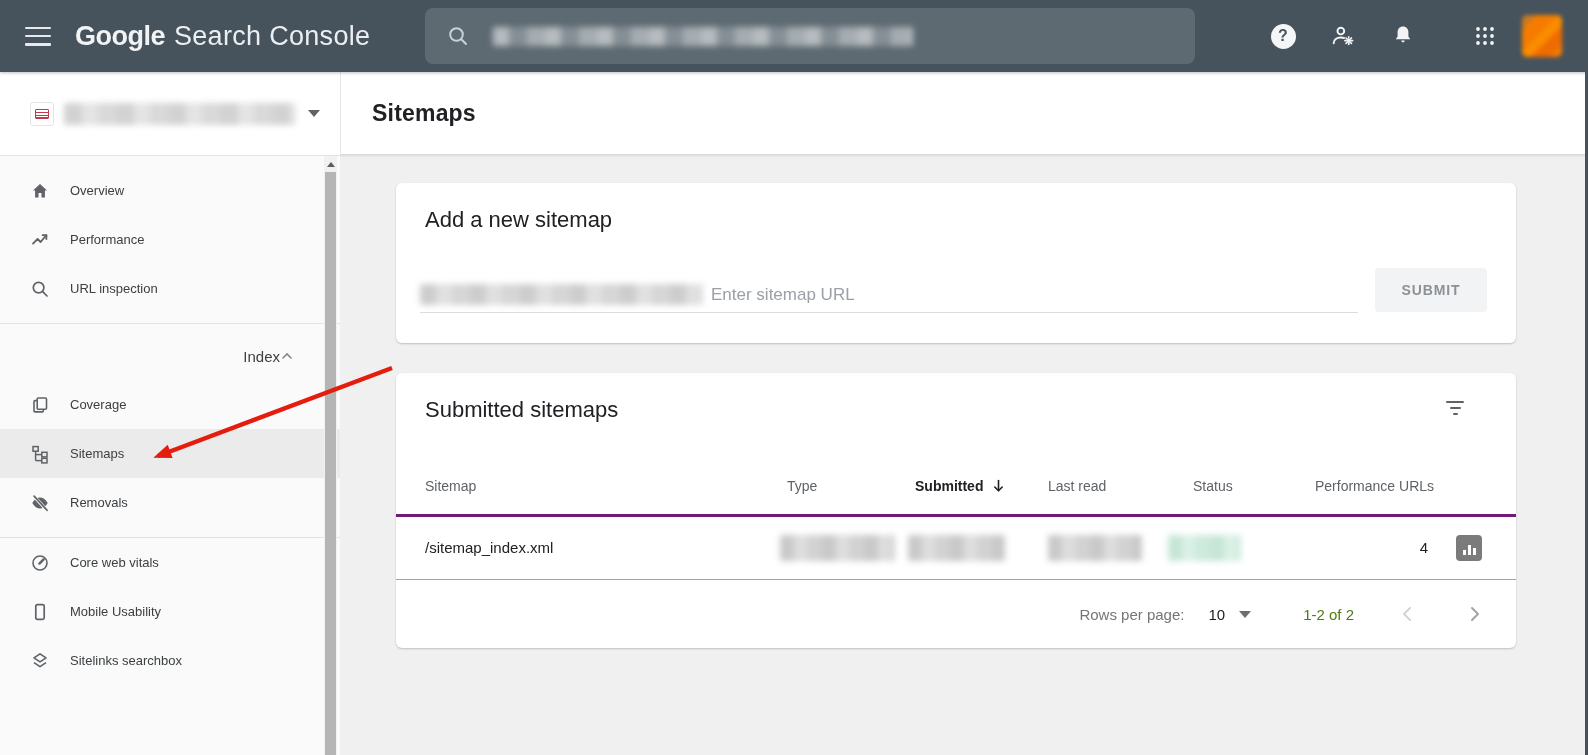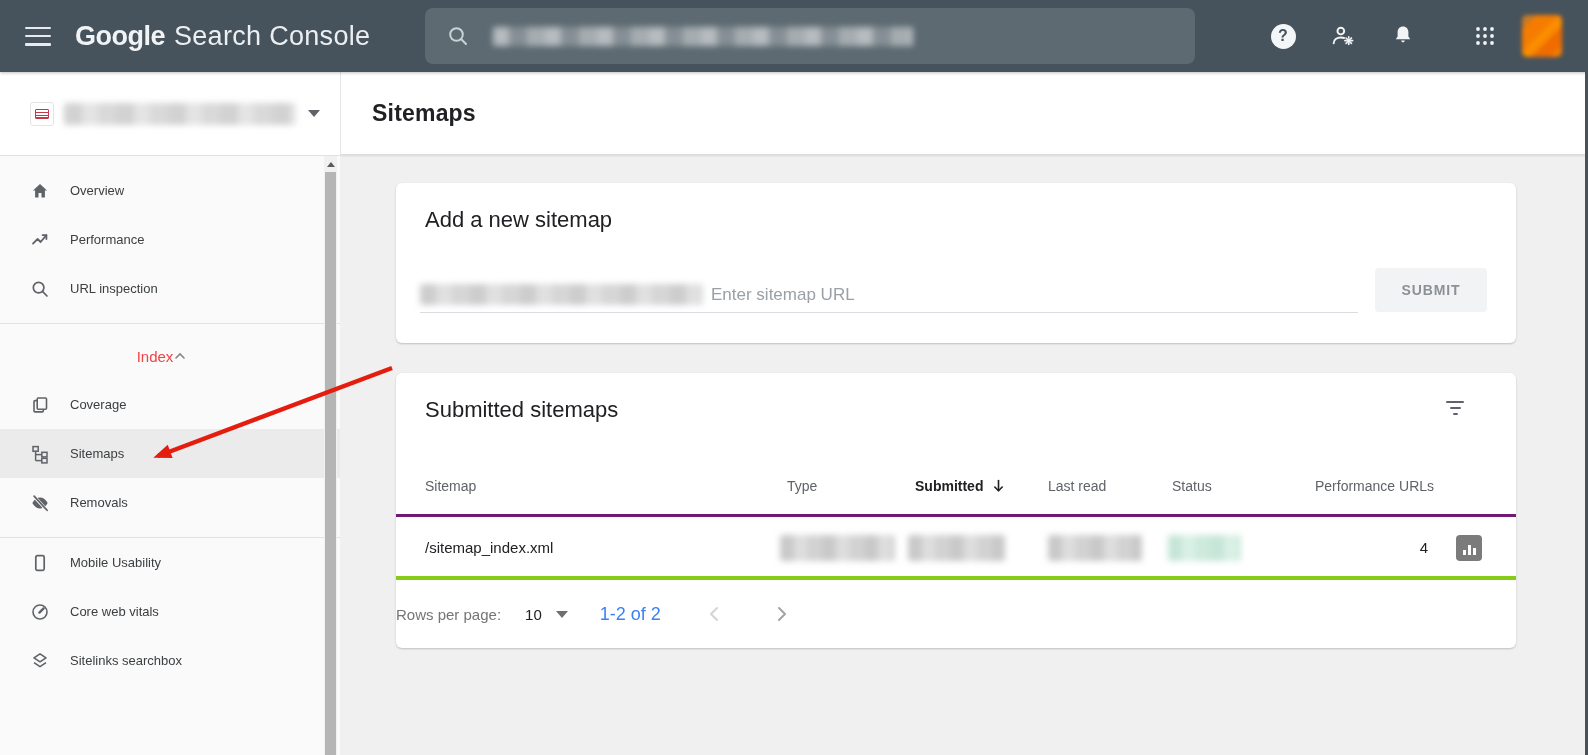--- a/index.html
+++ b/index.html
@@ -34,21 +34,21 @@
   .favglyph { width:14px; height:10px; border:1.5px solid #c2394b; border-radius:1px;
      background:repeating-linear-gradient(180deg, #fff 0 1.5px, #c2394b 1.5px 3px); }
   .prop-redact { margin-left:10px; width:232px; height:22px; border-radius:2px;
      background:repeating-linear-gradient(90deg,#d2d2d2 0 18px,#e4e4e4 18px 34px,#d9d9d9 34px 52px); filter:blur(3px); }
   .caret-down { width:0; height:0; margin-left:12px; border-left:6px solid transparent; border-right:6px solid transparent; border-top:7px solid #5f6368; }
   .nav { position:absolute; top:83px; left:0; right:0; bottom:0; border-top:1px solid #e2e2e2; overflow:hidden; }
   .nitem { height:49px; display:flex; align-items:center; padding-left:30px; cursor:pointer; color:#3c4043; font-size:13px; }
   .nitem .nicon { width:20px; height:20px; margin-right:20px; flex:none; display:flex; align-items:center; justify-content:center; }
   .nitem.sel { background:#ebebeb; }
   .ndiv { border-top:1px solid #e2e2e2; margin-top:10px; }
-  .nsec { height:48px; margin-top:8px; display:flex; align-items:center; justify-content:center; padding:0 46px 0 30px; color:#ef4444; font-size:15px; cursor:pointer; }
+  .nsec { height:48px; margin-top:8px; display:flex; align-items:center; justify-content:flex-end; padding:0 46px 0 30px; color:#404040; font-size:15px; cursor:pointer; }
   .pad-top { height:10px; }
 
   
   .sbar { position:absolute; top:84px; right:3px; width:13px; bottom:0; background:#f1f1f1; z-index:12; cursor:pointer; }
   .sbar-up { height:16px; display:flex; align-items:center; justify-content:center; }
   .sbar-up:before { content:""; border-left:4px solid transparent; border-right:4px solid transparent; border-bottom:5px solid #5c5c5c; }
   .sbar-thumb { position:absolute; top:16px; left:1px; right:1px; bottom:0; background:#b5b5b5; }
 
   
   .main { position:absolute; top:72px; left:340px; right:0; bottom:0; background:#f0f0f0; }
@@ -68,37 +68,37 @@
   .urlinput::placeholder { color:#9aa0a6; }
   .submit { position:absolute; right:29px; top:85px; width:112px; height:44px; background:#f1f3f4; border:none; border-radius:4px; color:#8c9196; font-size:14px; font-weight:700; letter-spacing:.9px; cursor:pointer; font-family:"Liberation Sans",sans-serif; }
 
   .filterbtn { position:absolute; right:48px; top:24px; width:26px; height:22px; cursor:pointer; display:flex; flex-direction:column; align-items:center; justify-content:center; gap:3.5px; }
   .filterbtn i { display:block; height:2.2px; background:#5f6368; border-radius:1px; }
   .filterbtn i:nth-child(1){ width:18px; } .filterbtn i:nth-child(2){ width:11px; } .filterbtn i:nth-child(3){ width:5px; }
 
   .thead { position:absolute; left:0; top:86px; right:0; height:58px; border-bottom:3px solid #701a75; }
   .th { position:absolute; top:19px; font-size:14px; color:#5f6368; white-space:nowrap; }
   .th.sorted { color:#202124; font-weight:700; display:flex; align-items:center; gap:9px; }
-  .trow { position:absolute; left:0; top:144px; right:0; height:63px; border-bottom:4px solid #84cc16;padding-left:20px; }
+  .trow { position:absolute; left:0; top:144px; right:0; height:63px; border-bottom:1px solid #84cc16;padding-left:20px; }
   .td-sitemap { position:absolute; left:29px; top:22px; font-size:15px; color:#202124; }
   .cell-redact { position:absolute; top:18px; height:26px; border-radius:2px;
      background:repeating-linear-gradient(90deg,#c9c9c9 0 14px,#dedede 14px 27px,#d2d2d2 27px 42px); filter:blur(3px); }
   .cr-type { left:384px; width:115px; } .cr-sub { left:512px; width:97px; } .cr-last { left:652px; width:94px; }
   .cr-status { left:772px; width:73px;
      background:repeating-linear-gradient(90deg,#c6e6d7 0 14px,#daf0e6 14px 27px,#cdeadd 27px 42px); }
   .td-count { position:absolute; left:919px; width:113px; top:22px; text-align:right; font-size:15px; color:#202124; }
   .chartbtn { position:absolute; left:1060px; top:18px; width:26px; height:26px; background:#7b7b7b; border:none; border-radius:4px; cursor:pointer; display:flex; align-items:flex-end; justify-content:center; gap:2px; padding-bottom:6px; }
   .chartbtn i { display:block; width:3px; background:#fff; }
   .chartbtn i:nth-child(1){height:5px;} .chartbtn i:nth-child(2){height:10px;} .chartbtn i:nth-child(3){height:7px;}
 
-  .tfoot { position:absolute; left:0; right:0; top:207px; height:68px; display:flex; align-items:center; padding-right:30px; }
+  .tfoot { position:absolute; left:0; right:0; top:207px; height:68px; display:flex; align-items:center; justify-content:flex-end; padding-right:30px; }
   .rp-label { font-size:15px; color:#757575; }
   .rp-val { margin-left:24px; font-size:15px; color:#202124; display:flex; align-items:center; cursor:pointer; }
   .rp-caret { width:0; height:0; margin-left:14px; border-left:6px solid transparent; border-right:6px solid transparent; border-top:7px solid #6e6e6e; }
-  .range { margin-left:32px; font-size:18px; color:#3b82f6; }
+  .range { margin-left:52px; font-size:15px; color:#4d7c0f; }
   .pgbtn { margin-left:42px; width:24px; height:24px; background:none; border:none; cursor:pointer; display:flex; align-items:center; justify-content:center; }
 
   
   .arrow-overlay { position:absolute; left:130px; top:352px; width:280px; height:122px; z-index:60; pointer-events:none; }
 </style>
 </head>
 <body>
 
 <div class="app">
 
@@ -245,35 +245,35 @@
           </svg>
         </span>
         <span>Removals</span>
       </div>
 
       <div class="ndiv"></div>
 
 
       <div class="nitem">
         <span class="nicon">
-          <svg width="20" height="20" viewBox="0 0 20 20" fill="none" stroke="#5f6368" stroke-width="1.7">
-            <rect x="5.8" y="2.6" width="8.4" height="14.8" rx="1.6"></rect>
-          </svg>
-        </span>
-        <span>Mobile Usability</span>
-      </div>
-
-      <div class="nitem">
-        <span class="nicon">
           <svg width="20" height="20" viewBox="0 0 20 20" fill="none" stroke="#5f6368" stroke-width="1.6" stroke-linecap="round">
             <circle cx="10" cy="10" r="7"></circle>
             <line x1="9.4" y1="10.6" x2="13.6" y2="6.4" stroke-width="2.4"></line>
           </svg>
         </span>
         <span>Core web vitals</span>
+      </div>
+
+      <div class="nitem">
+        <span class="nicon">
+          <svg width="20" height="20" viewBox="0 0 20 20" fill="none" stroke="#5f6368" stroke-width="1.7">
+            <rect x="5.8" y="2.6" width="8.4" height="14.8" rx="1.6"></rect>
+          </svg>
+        </span>
+        <span>Mobile Usability</span>
       </div>
 
       <div class="nitem">
         <span class="nicon">
           <svg width="20" height="20" viewBox="0 0 20 20" fill="none" stroke="#5f6368" stroke-width="1.6" stroke-linejoin="round">
             <path d="M10 2.8 16 6.8 10 10.8 4 6.8z"></path>
             <path d="M4 11.6 10 15.6 16 11.6"></path>
           </svg>
         </span>
         <span>Sitelinks searchbox</span>
@@ -312,21 +312,21 @@
         <span class="th" style="left:29px">Sitemap</span>
         <span class="th" style="left:391px">Type</span>
         <span class="th sorted" style="left:519px">
           <span>Submitted</span>
           <svg width="13" height="14" viewBox="0 0 13 14" fill="none" stroke="#202124" stroke-width="1.6" stroke-linecap="round" stroke-linejoin="round">
             <line x1="6.5" y1="1.5" x2="6.5" y2="11.5"></line>
               <polyline points="2.8,8 6.5,11.8 10.2,8"></polyline>
           </svg>
         </span>
         <span class="th" style="left:652px">Last read</span>
-        <span class="th" style="left:776px">Status</span>
+        <span class="th" style="left:797px">Status</span>
         <span class="th" style="left:919px">Performance URLs</span>
       </div>
 
       <div class="trow">
         <span class="td-sitemap">/sitemap_index.xml</span>
         <div class="cell-redact cr-type"></div>
         <div class="cell-redact cr-sub"></div>
         <div class="cell-redact cr-last"></div>
         <div class="cell-redact cr-status"></div>
         <span class="td-count">4</span>

